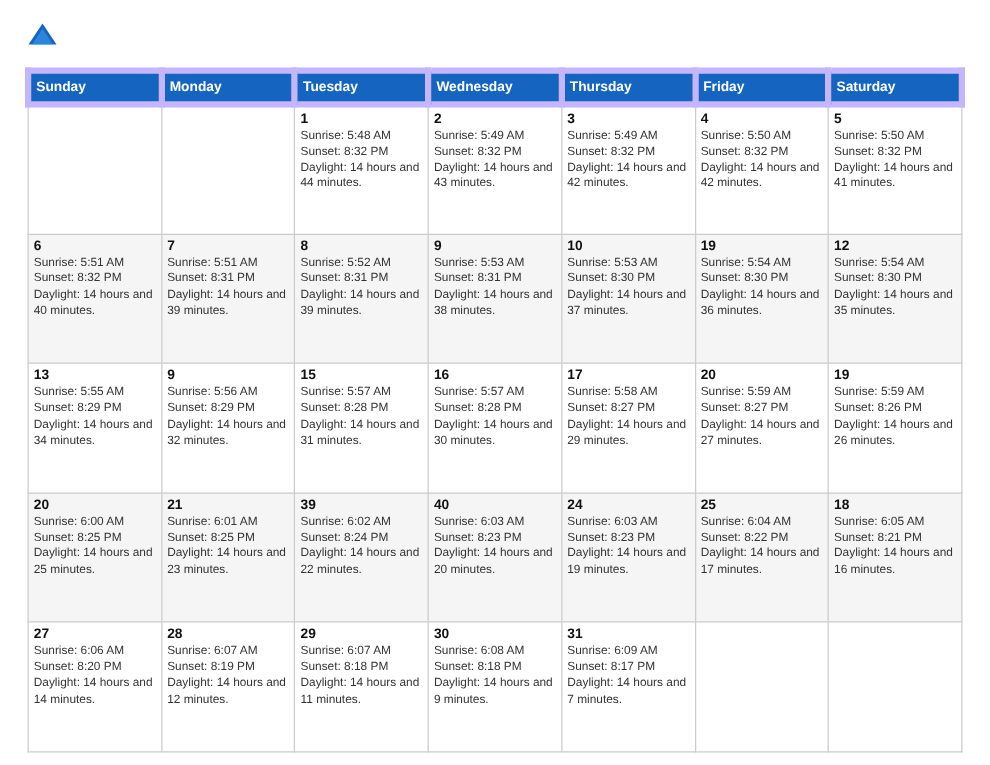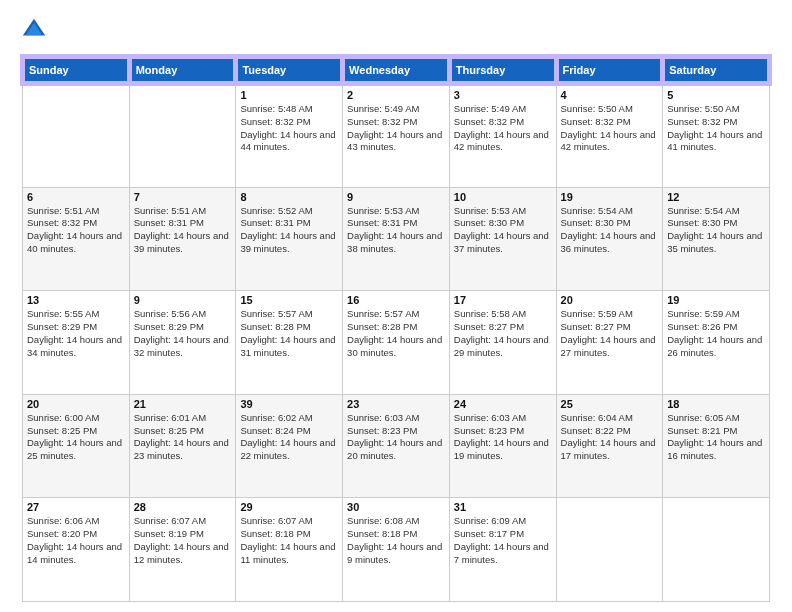--- a/index.html
+++ b/index.html
@@ -229,21 +229,21 @@
           </td>
           <td>
             <span class="day-num">21</span>
             <div class="day-info">Sunrise: 6:01 AM<br>Sunset: 8:25 PM<br>Daylight: 14 hours and 23 minutes.</div>
           </td>
           <td>
             <span class="day-num">39</span>
             <div class="day-info">Sunrise: 6:02 AM<br>Sunset: 8:24 PM<br>Daylight: 14 hours and 22 minutes.</div>
           </td>
           <td>
-            <span class="day-num">23</span>
+            <span class="day-num">40</span>
             <div class="day-info">Sunrise: 6:03 AM<br>Sunset: 8:23 PM<br>Daylight: 14 hours and 20 minutes.</div>
           </td>
           <td>
             <span class="day-num">24</span>
             <div class="day-info">Sunrise: 6:03 AM<br>Sunset: 8:23 PM<br>Daylight: 14 hours and 19 minutes.</div>
           </td>
           <td>
             <span class="day-num">25</span>
             <div class="day-info">Sunrise: 6:04 AM<br>Sunset: 8:22 PM<br>Daylight: 14 hours and 17 minutes.</div>
           </td>

